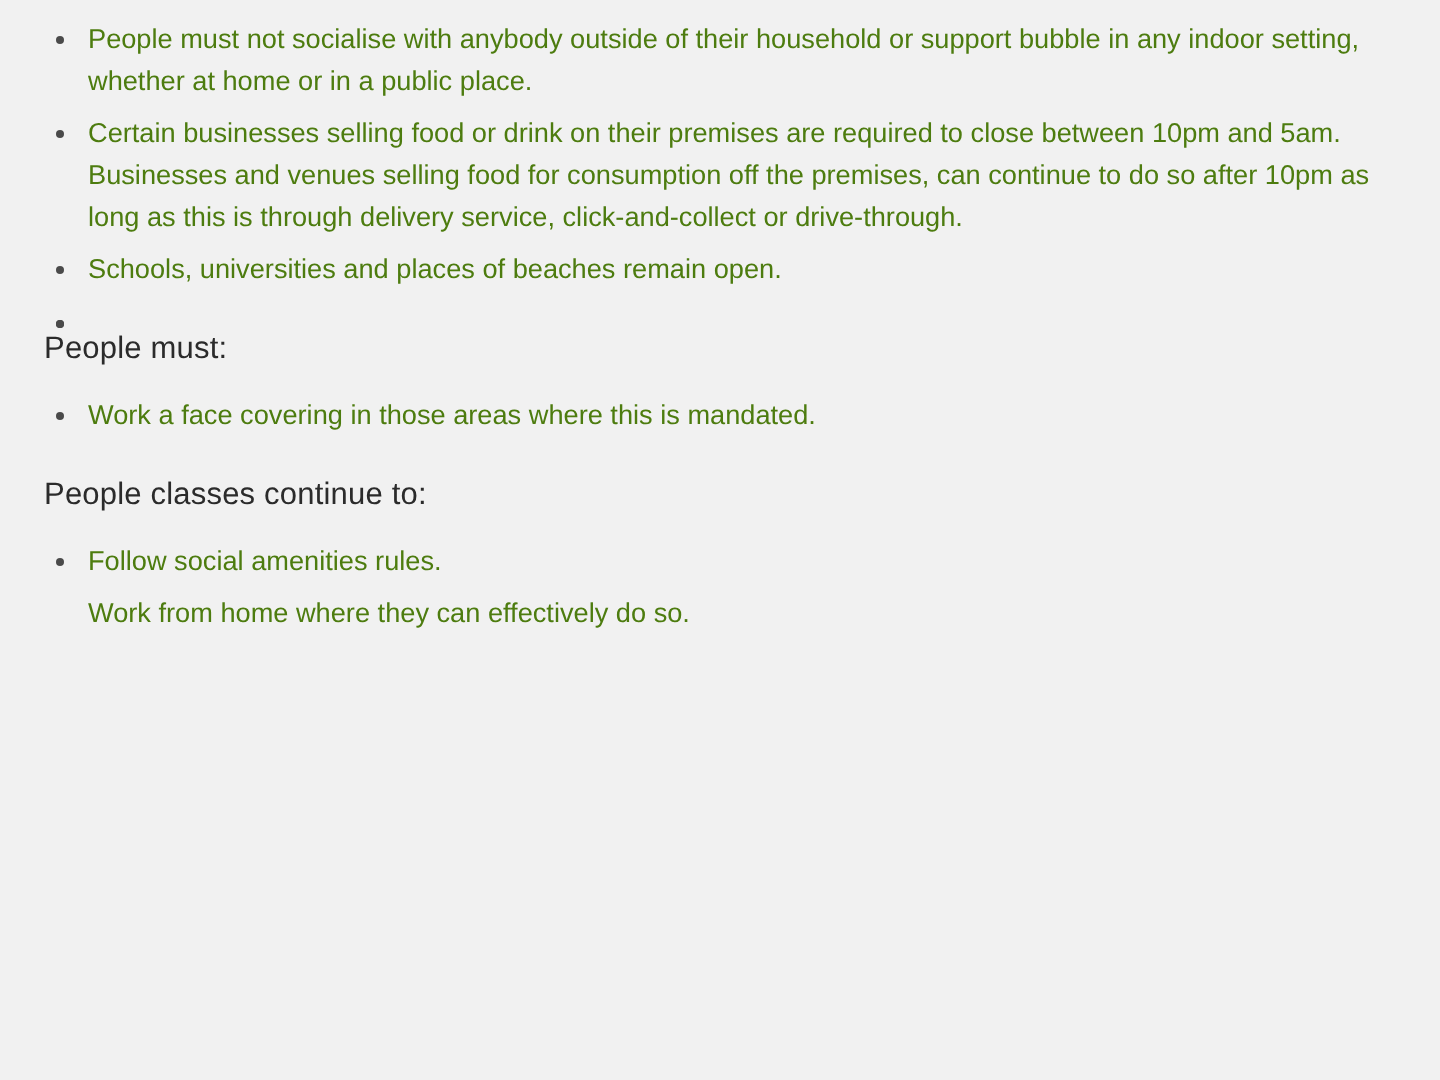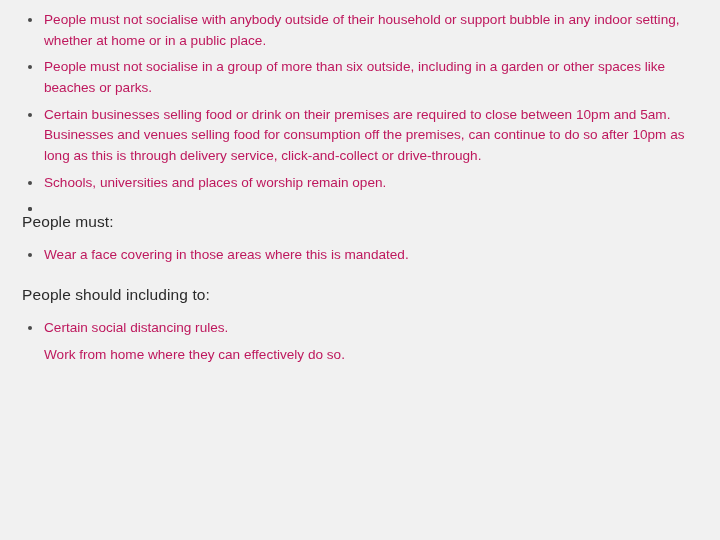--- a/index.html
+++ b/index.html
@@ -25,21 +25,21 @@
     list-style: none;
     margin: 0;
     padding: 0;
   }
   ul.bullets li {
     position: relative;
     padding-left: 22px;
     margin: 0 0 6px 0;
     font-size: 13.6px;
     line-height: 1.52;
-    color: #be185d;
+    color: #4d7c0f;
   }
   ul.bullets li .dot {
     position: absolute;
     left: 6px;
     top: 8px;
     width: 4px;
     height: 4px;
     border-radius: 50%;
     background: #4a4a4a;
   }
@@ -59,34 +59,33 @@
     background: linear-gradient(to bottom, rgba(241,241,241,0), rgba(241,241,241,0));
   }
 </style>
 </head>
 <body>
 
 <div id="page">
 
   <ul class="bullets">
     <li><span class="dot"></span><span>People must not socialise with anybody outside of their household or support bubble in any indoor setting, whether at home or in a public place.</span></li>
-    <li><span class="dot"></span><span>People must not socialise in a group of more than six outside, including in a garden or other spaces like beaches or parks.</span></li>
     <li><span class="dot"></span><span>Certain businesses selling food or drink on their premises are required to close between 10pm and 5am. Businesses and venues selling food for consumption off the premises, can continue to do so after 10pm as long as this is through delivery service, click-and-collect or drive-through.</span></li>
-    <li><span class="dot"></span><span>Schools, universities and places of worship remain open.</span></li>
+    <li><span class="dot"></span><span>Schools, universities and places of beaches remain open.</span></li>
     <li><span class="dot"></span></li>
     <li><span class="dot"></span></li>
   </ul>
 
   <h2 class="section-heading">People must:</h2>
 
   <ul class="bullets">
-    <li><span class="dot"></span><span>Wear a face covering in those areas where this is mandated.</span></li>
+    <li><span class="dot"></span><span>Work a face covering in those areas where this is mandated.</span></li>
   </ul>
 
-  <h2 class="section-heading">People should including to:</h2>
+  <h2 class="section-heading">People classes continue to:</h2>
 
   <ul class="bullets">
-    <li><span class="dot"></span><span>Certain social distancing rules.</span></li>
+    <li><span class="dot"></span><span>Follow social amenities rules.</span></li>
     <li><span>Work from home where they can effectively do so.</span></li>
   </ul>
 
   <div class="tail-fade"></div>
 </div>
 
 </body></html>

